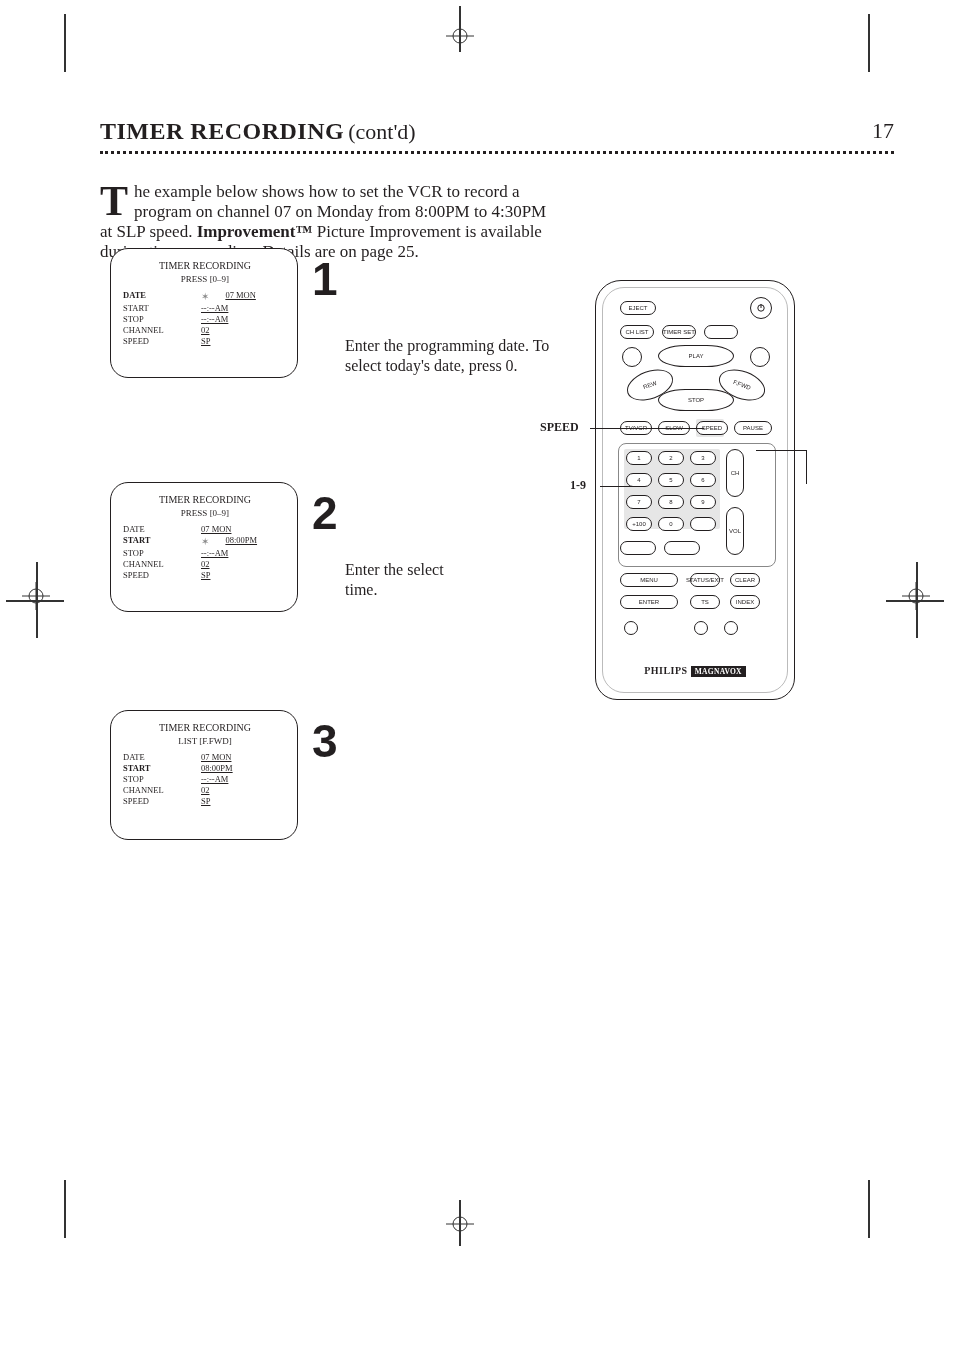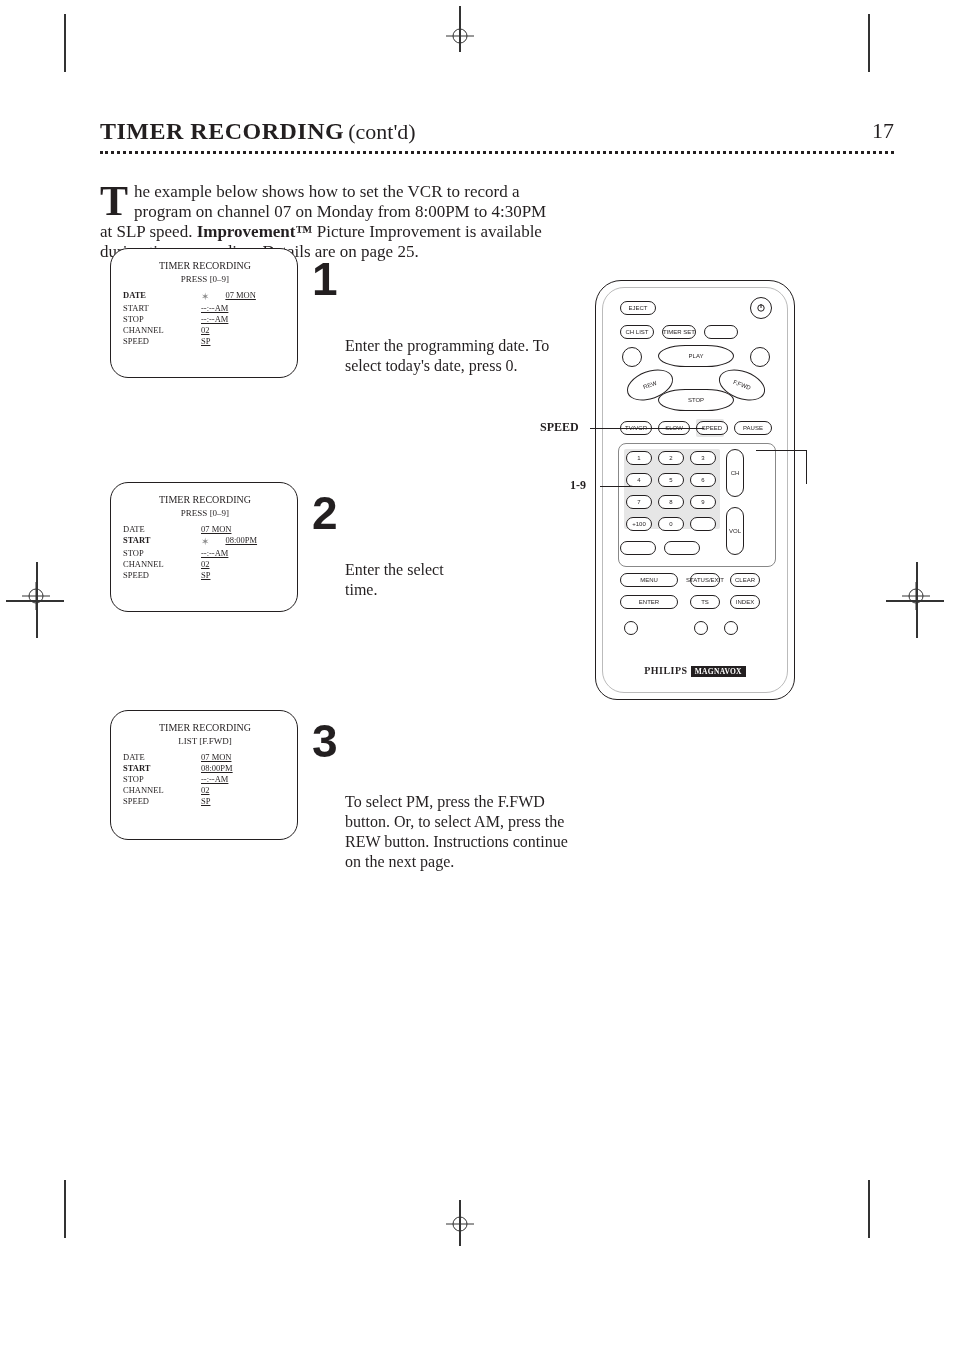--- a/index.html
+++ b/index.html
@@ -222,21 +222,20 @@
     <div class="row">
           <span class="lbl">CHANNEL</span>
           <span class="val">02</span>
         </div>
     <div class="row">
           <span class="lbl">SPEED</span>
           <span class="val">SP</span>
         </div>
   </div>
   <div class="bignum">3</div>
-  <div class="txt">To select PM, press the F.FWD button. Or, to select AM, press the REW button. Instructions continue on the next page.</div>
 </div>
 
 <div class="remote">
   <div class="body">
     <div class="inner"></div>
 
     <div class="btn pill" style="top:20px; left:24px; width:36px;">EJECT</div>
     <div class="btn round" style="top:16px; left:154px; width:22px; height:22px;">
           <svg width="10" height="10" viewBox="0 0 10 10">
             <circle cx="5" cy="5" r="3.2" fill="none" stroke="#231f20" stroke-width="1"></circle>

